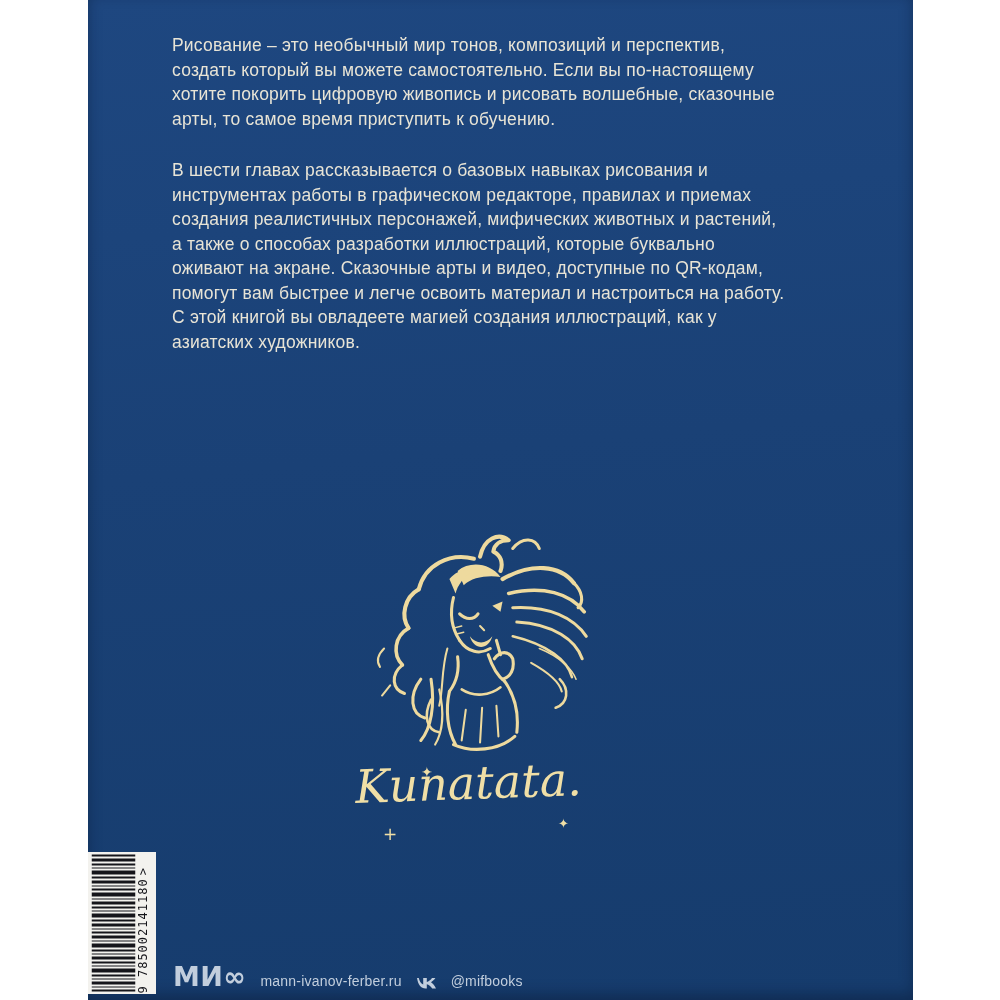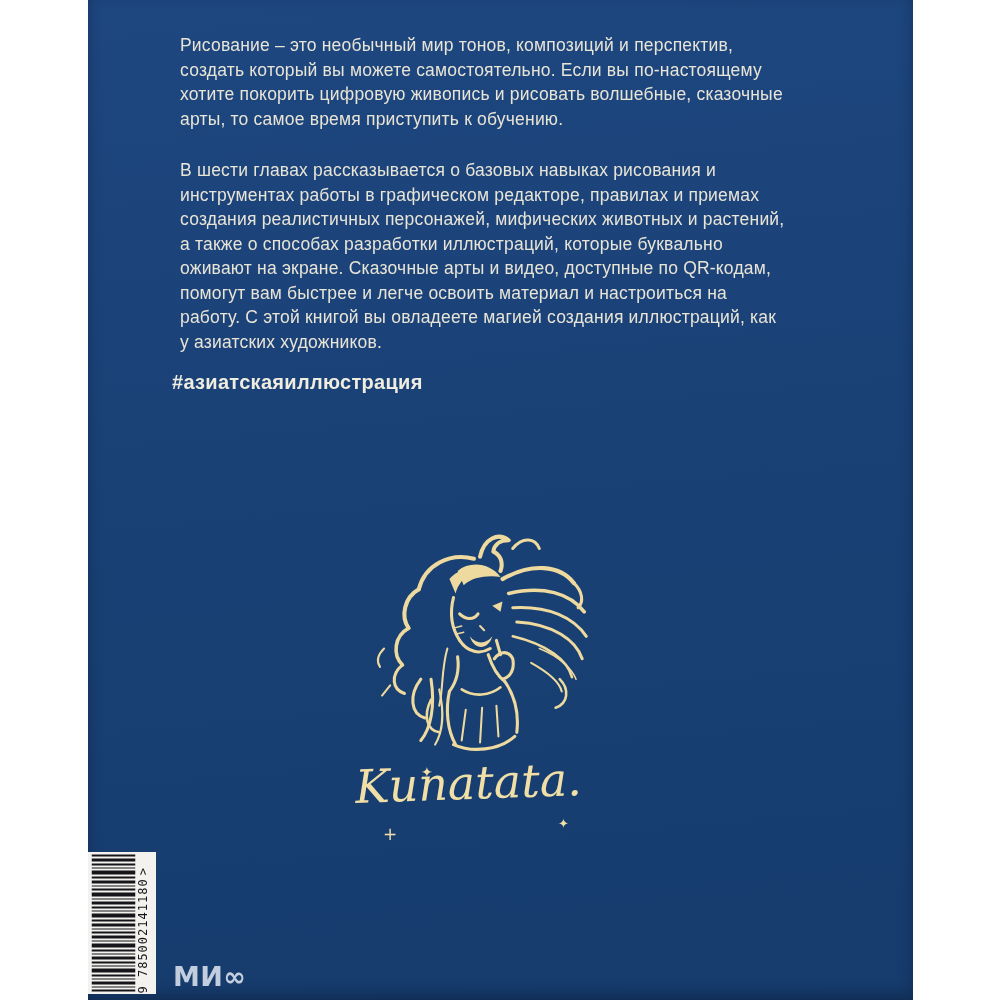--- a/index.html
+++ b/index.html
@@ -14,21 +14,21 @@
   .book{
     position:absolute;left:88px;top:0;width:825px;height:1000px;
     background:linear-gradient(175deg,#1e4780 0%,#1a4176 45%,#163c6d 100%);
     box-shadow:inset 0 -6px 14px rgba(5,15,35,.35);
   }
   .text-block{
     position:absolute;left:84px;top:33px;width:618px;
     color:#e8e4d6;
     font-size:17.5px;line-height:24.5px;letter-spacing:.2px;
   }
-  .text-block p{margin:0 0 27px 8px;}
+  .text-block p{margin:0 0 27px 0;}
   .text-block p.p2{margin-bottom:24px;}
   .text-block p.p3{margin-bottom:16px;}
   .hashtag{
     font-weight:bold;font-size:20px;color:#efece0;letter-spacing:.3px;
   }
   .illustration{
     position:absolute;left:270px;top:526px;width:238px;height:240px;
   }
   .signature{
     position:absolute;left:256px;top:756px;width:250px;height:86px;
@@ -62,39 +62,37 @@
     font-family:"DejaVu Sans Mono", monospace;
     font-size:12px;color:#15151a;letter-spacing:1px;
     white-space:nowrap;
   }
   .barcode-digits .gt{margin-left:3px;letter-spacing:0;}
   
   .footer{
     position:absolute;left:85px;bottom:5px;height:32px;
     display:flex;align-items:baseline;gap:14px;
     color:#c2cedd;
-    flex-direction:column;
   }
   .mif-logo{
     font-family:"DejaVu Sans", sans-serif;
     font-size:27px;font-weight:600;letter-spacing:.5px;line-height:28px;
   }
   .site,.handle{font-size:14px;letter-spacing:.2px;}
   .vk{width:21px;height:13px;align-self:center;margin-top:8px;}
 </style>
 </head>
 <body>
 
 <div class="stage">
   <div class="book">
 
     <div class="text-block">
       <p class="p1">Рисование – это необычный мир тонов, композиций и перспектив, создать который вы можете самостоятельно. Если вы по-настоящему хотите покорить цифровую живопись и рисовать волшебные, сказочные арты, то самое время приступить к обучению.</p>
       <p class="p3">В шести главах рассказывается о базовых навыках рисования и инструментах работы в графическом редакторе, правилах и приемах создания реалистичных персонажей, мифических животных и растений, а также о способах разработки иллюстраций, которые буквально оживают на экране. Сказочные арты и видео, доступные по QR-кодам, помогут вам быстрее и легче освоить материал и настроиться на работу. С этой книгой вы овладеете магией создания иллюстраций, как у азиатских художников.</p>
-      <div class="hashtag">#азиатскаяиллюстрация</div>
     </div>
 
     <svg class="illustration" viewBox="0 0 230 235" fill="none" stroke="#eeda9e" stroke-linecap="round" stroke-linejoin="round">
 
       <path d="M118,30 C122,12 136,6 146,14 C138,14 132,18 131,25 C138,28 141,36 138,44" stroke-width="4"></path>
       <path d="M150,22 C160,10 172,12 176,22" stroke-width="3"></path>
 
       <path d="M112,32 C88,26 64,38 58,62" stroke-width="4"></path>
       <path d="M58,62 C44,70 40,88 48,100" stroke-width="4"></path>
       <path d="M48,100 C34,108 32,126 42,136" stroke-width="3.5"></path>

